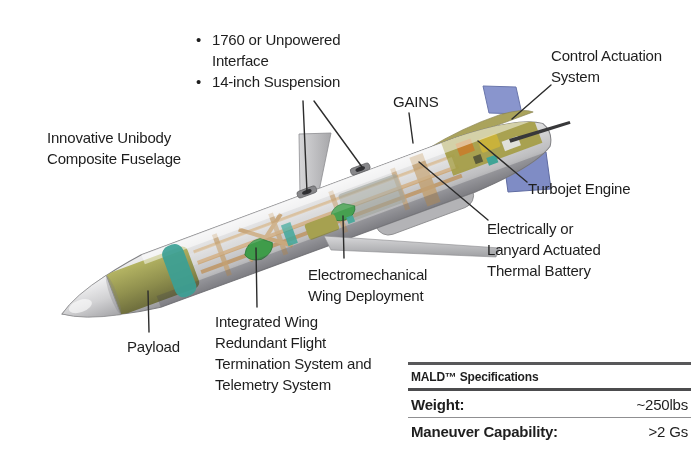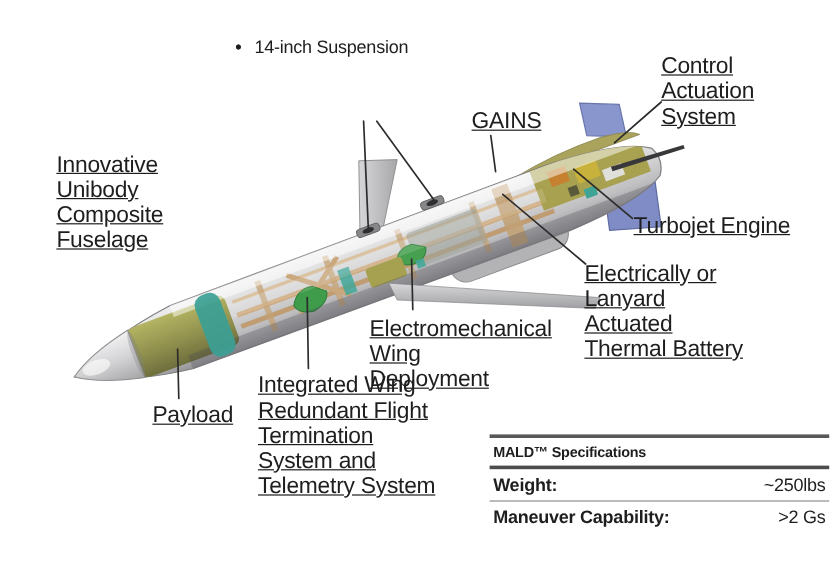--- a/index.html
+++ b/index.html
@@ -2,22 +2,22 @@
 <html><head>
 <meta charset="utf-8">
 <style>
   html,body{margin:0;padding:0;background:#ffffff;}
   .stage{
     position:relative;width:693px;height:471px;background:#ffffff;overflow:hidden;
     font-family:"Liberation Sans", sans-serif;color:#1e1e1e;
   }
   .stage svg{position:absolute;left:0;top:0;}
   .lbl{
-    position:absolute;font-size:19px;line-height:21px;letter-spacing:-0.2px;
-    color:#1e1e1e;white-space:normal;text-decoration:underline;
+    position:absolute;font-size:15px;line-height:21px;letter-spacing:-0.2px;
+    color:#1e1e1e;white-space:normal;
   }
   .lbl.nowrap{white-space:nowrap;}
   .bullet-list{position:absolute;margin:0;padding:0;list-style:none;}
   .bullet-list li{position:relative;padding-left:16px;font-size:15px;line-height:21px;letter-spacing:-0.2px;width:140px;}
   .bullet-list .bdot{position:absolute;left:0;top:0;font-size:15px;}
   .spec-table{position:absolute;left:408px;top:362px;width:283px;}
   .spec-table .tbl-top{border-top:3px solid #58585a;}
   .spec-table .tbl-header{
     font-size:12px;font-weight:bold;padding:5px 3px 4px 3px;letter-spacing:-0.2px;
     border-bottom:3px solid #4c4c4e;
@@ -142,20 +142,21 @@
       <line x1="419" y1="162" x2="488" y2="220"></line>
       <line x1="343" y1="216" x2="344" y2="258"></line>
       <line x1="256" y1="248" x2="257" y2="307"></line>
       <line x1="148" y1="291" x2="149" y2="332"></line>
     </g>
   </svg>
 
   <ul class="bullet-list" style="left:196px;top:29px;">
     <li>
       <span class="bdot">•</span>
+      <span>1760 or Unpowered Interface</span>
     </li>
     <li>
       <span class="bdot">•</span>
       <span>14-inch Suspension</span>
     </li>
   </ul>
 
   <div class="lbl" style="left:47px;top:127px;width:142px;">Innovative Unibody Composite Fuselage</div>
 
   <div class="lbl nowrap" style="left:393px;top:91px;">GAINS</div>

